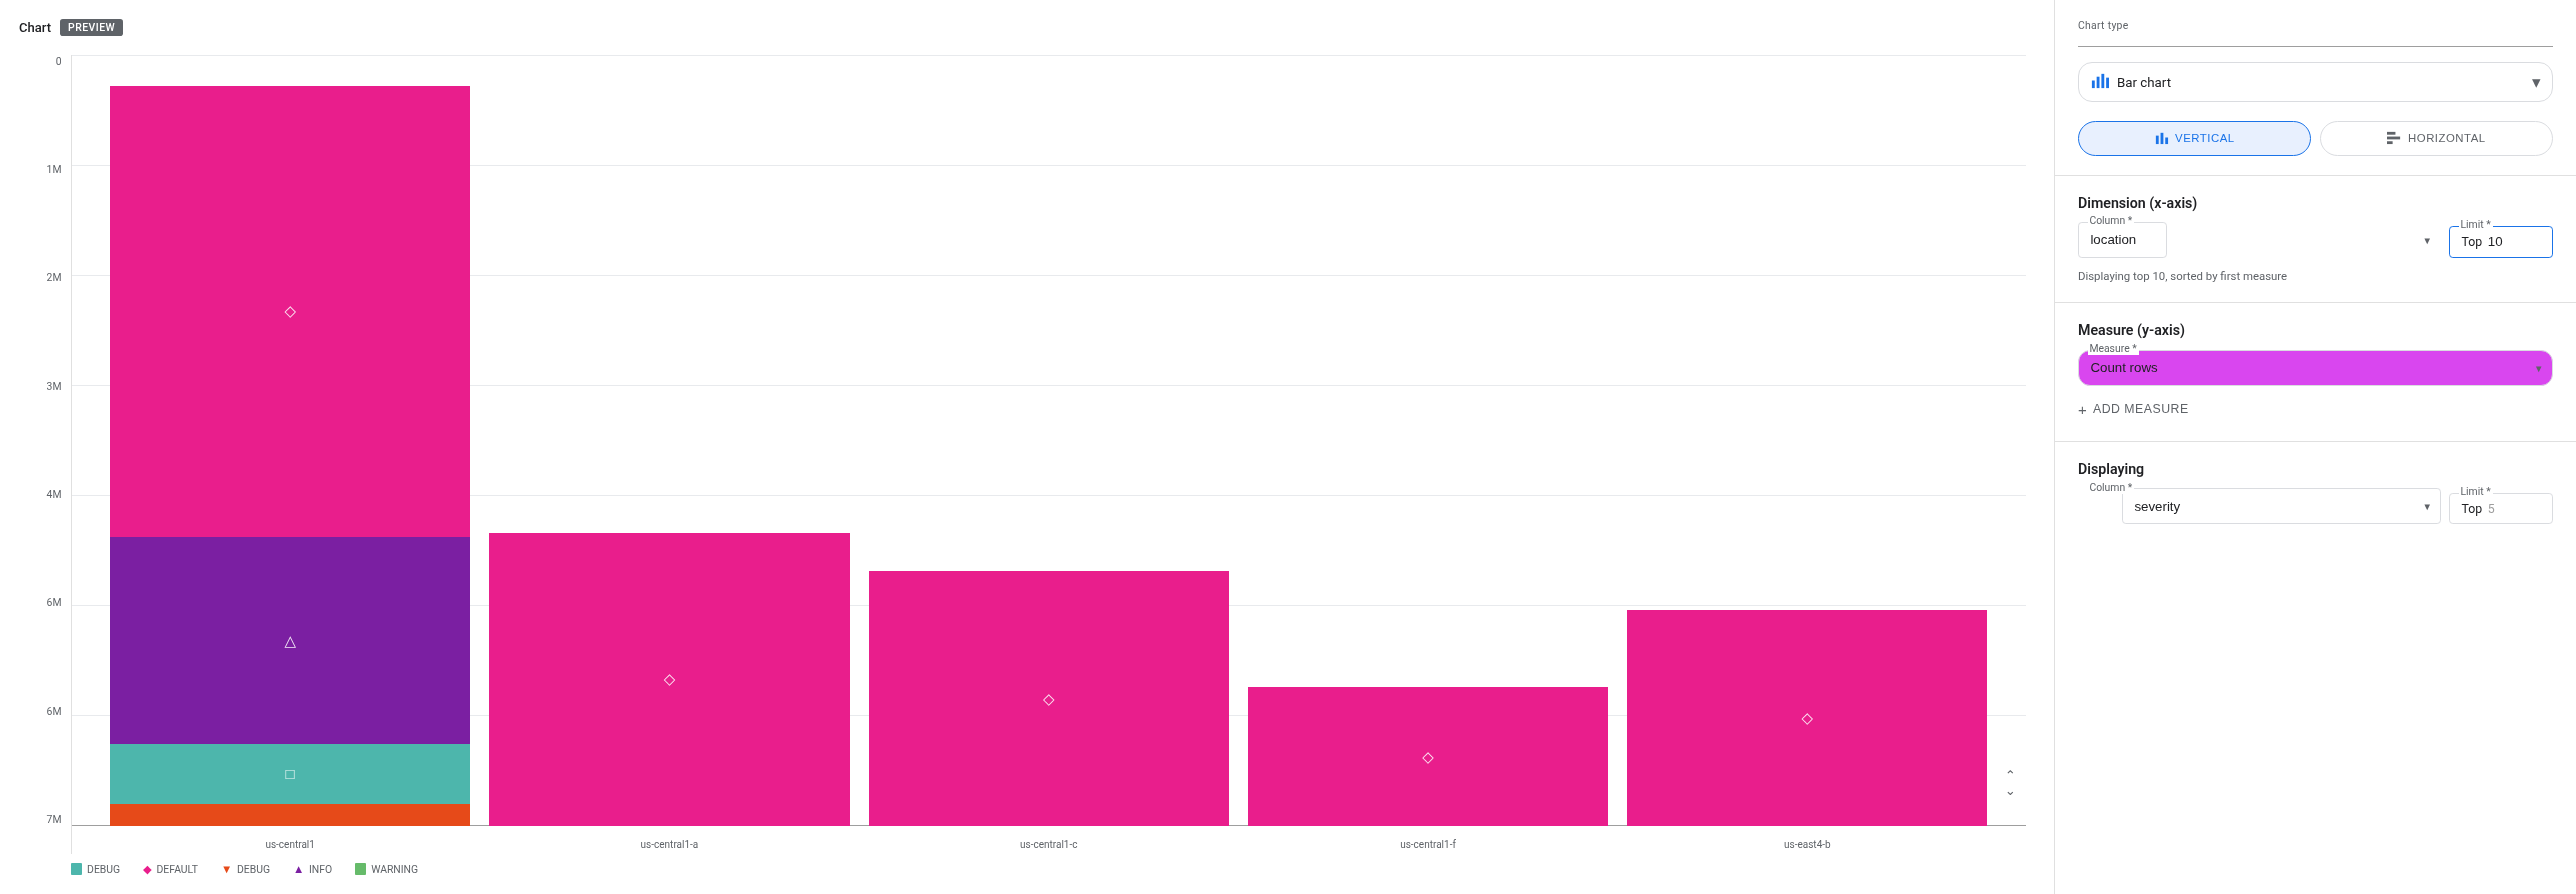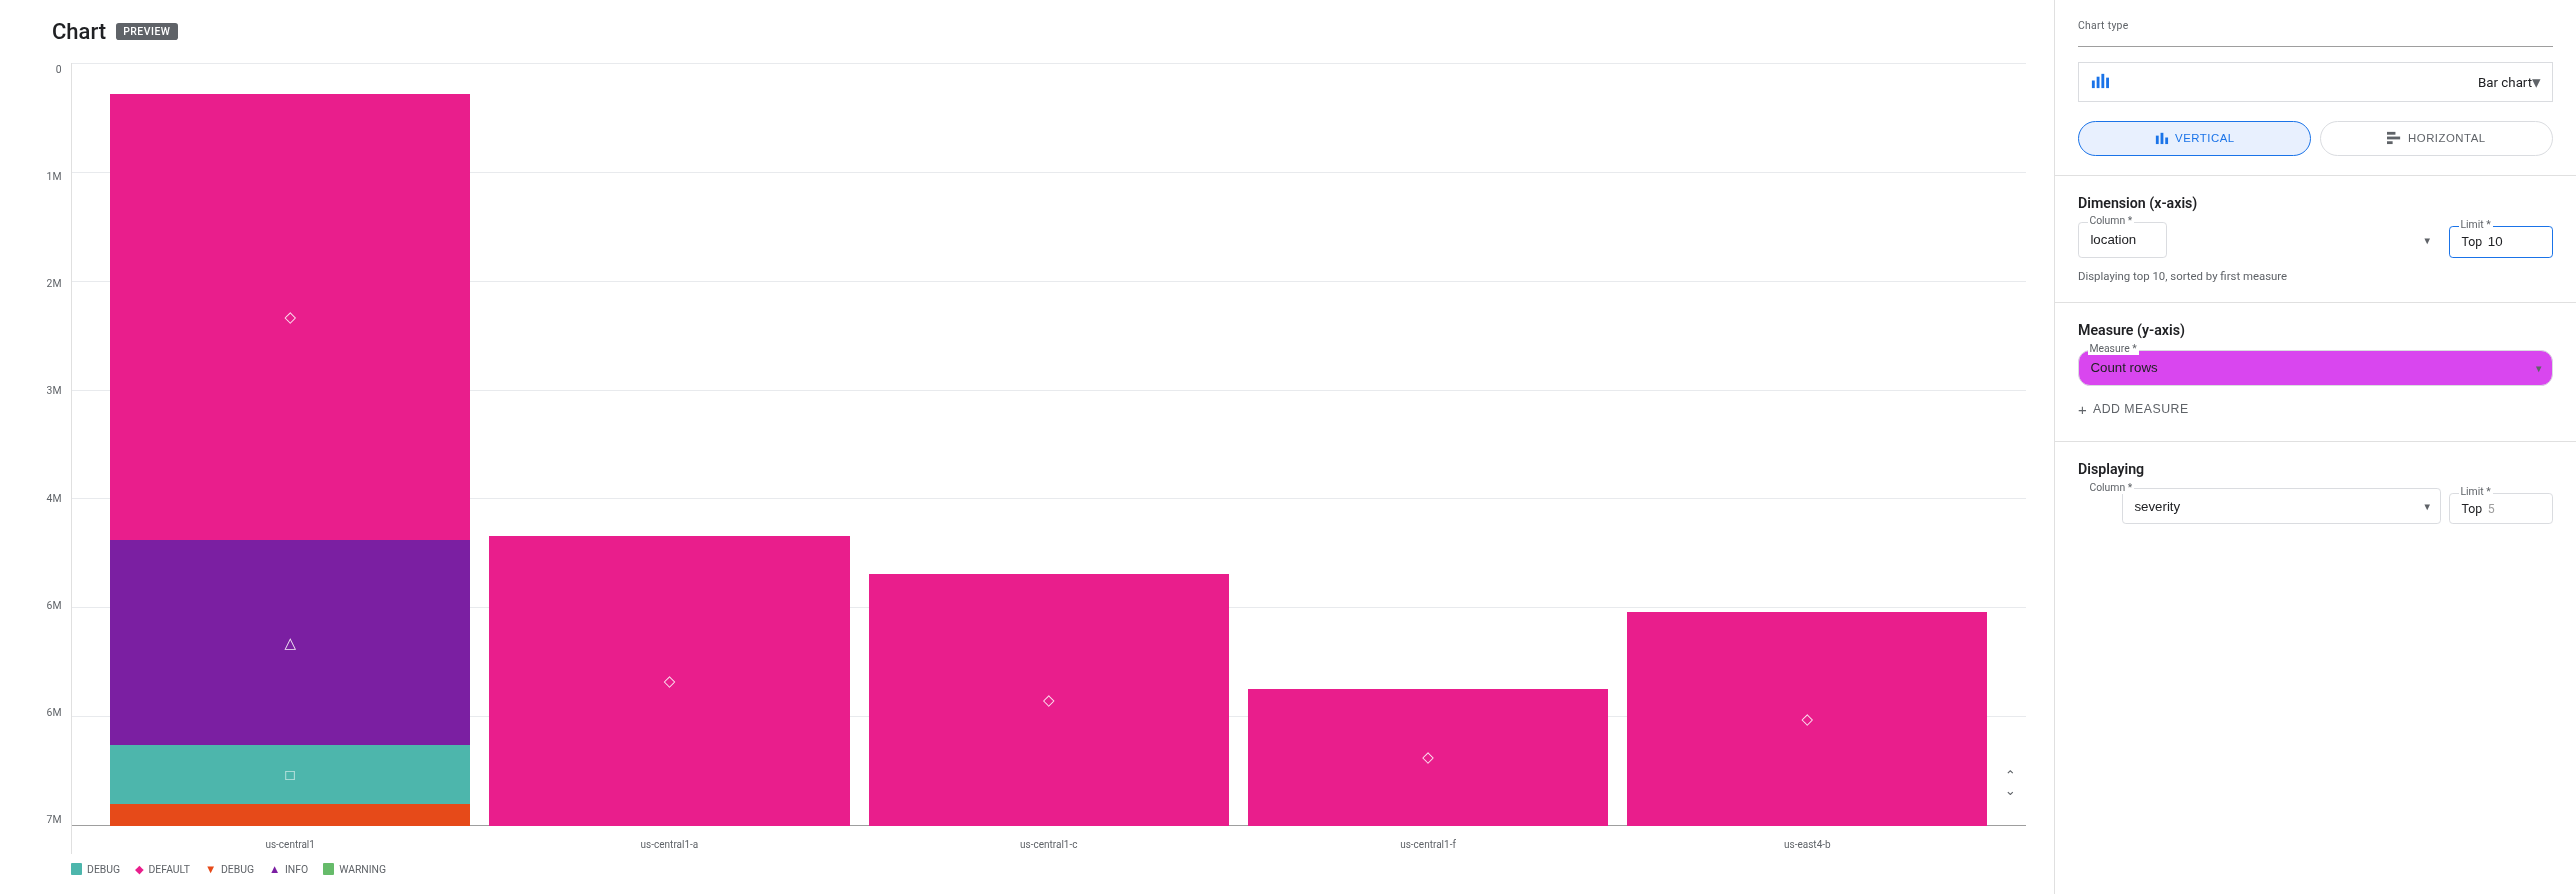--- a/index.html
+++ b/index.html
@@ -24,24 +24,23 @@
     }
 
     .chart-header {
       display: flex;
       align-items: center;
       gap: 9.5px;
       margin-bottom: 19px;
     }
 
     .chart-title {
-      font-size: 22px;
+      font-size: 13px;
       font-weight: 500;
       color: #202124;
-      margin-left: 33px;
     }
 
     .preview-badge {
       background: #5f6368;
       color: #fff;
       font-size: 10.4px;
       font-weight: 500;
       padding: 1.9px 7.6px;
       border-radius: 2.8px;
       letter-spacing: 0.5px;
@@ -155,21 +154,21 @@
       bottom: 28.5px;
       left: 0;
       right: 0;
       border-bottom: 0.9px solid #9e9e9e;
     }
 
     
     .legend {
       display: flex;
       align-items: center;
-      gap: 15px;
+      gap: 23px;
       margin-top: 7.6px;
       padding-left: 52px;
       flex-wrap: wrap;
     }
 
     .legend-item {
       display: flex;
       align-items: center;
       gap: 4.7px;
       font-size: 10.4px;
@@ -230,24 +229,23 @@
       border-bottom: 0.9px solid #9e9e9e;
       padding-bottom: 14px;
       margin-bottom: 3.8px;
     }
 
     .chart-type-select-wrapper {
       position: relative;
       display: flex;
       align-items: center;
       border: 0.9px solid #dadce0;
-      border-radius: 0;
+      border-radius: 14px;
       padding: 7.6px 11.4px;
       cursor: pointer;
-      text-align: right;
     }
 
     .chart-type-icon {
       margin-right: 7.6px;
       font-size: 17px;
       color: #1a73e8;
     }
 
     .chart-type-label {
       flex: 1;

